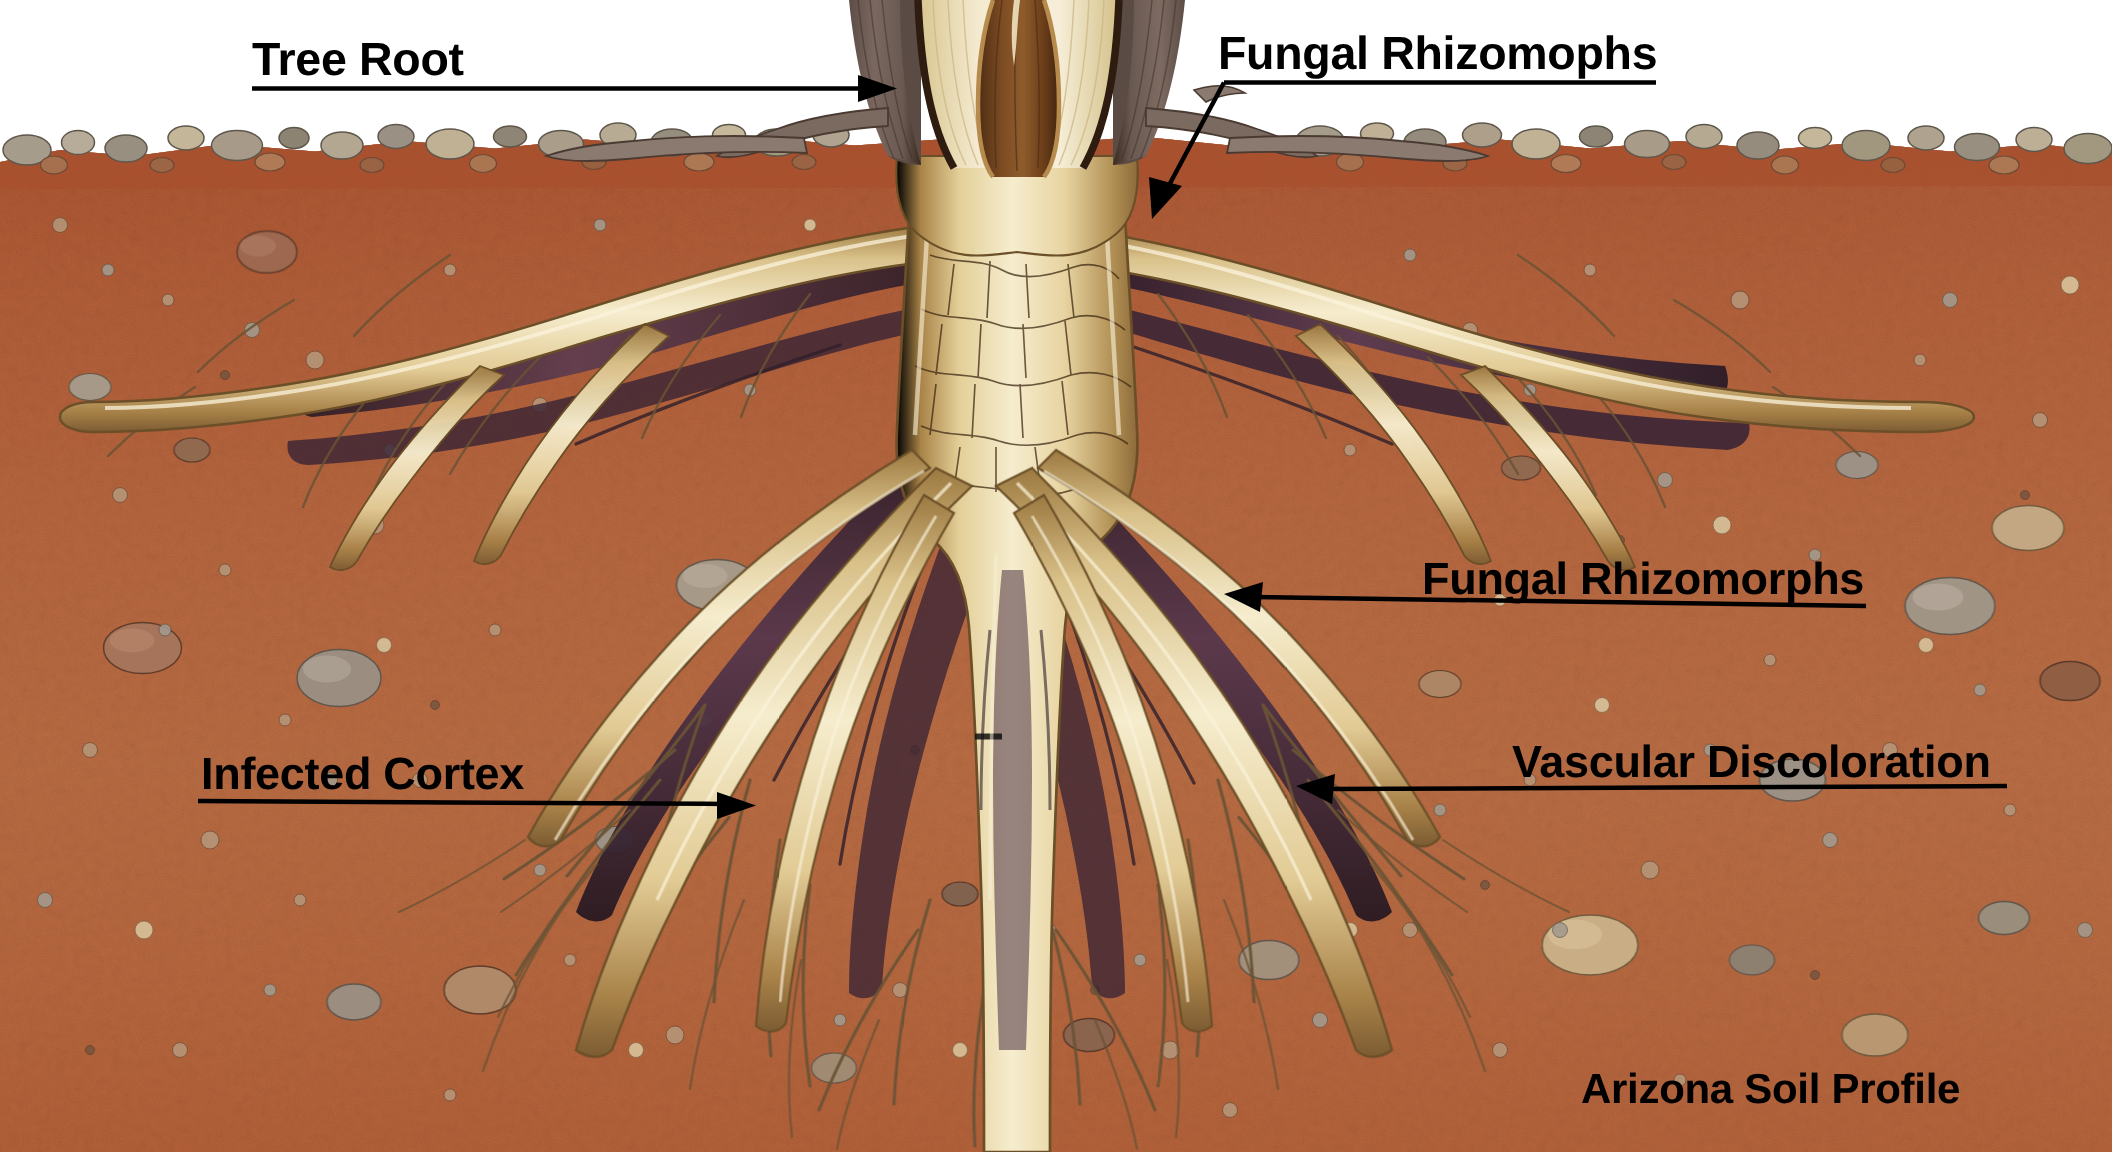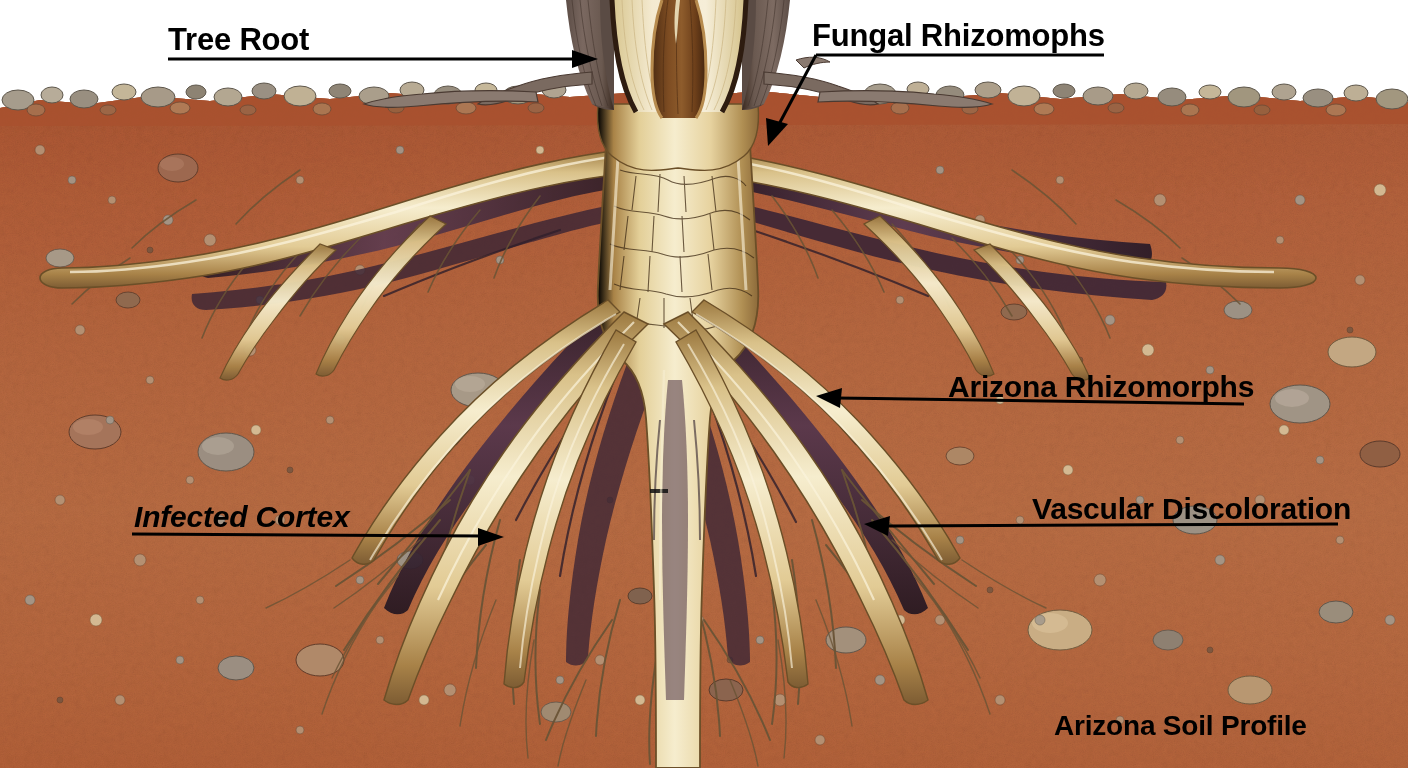--- a/index.html
+++ b/index.html
@@ -11,22 +11,22 @@
     font-family:"Liberation Sans",sans-serif;
     font-weight:bold;
     color:#000;
     white-space:nowrap;
     letter-spacing:-0.2px;
     line-height:1;
   }
   .lbl-tree{left:168px;top:24px;font-size:31px;}
   .lbl-fung-top{left:812px;top:20px;font-size:31px;}
   .lbl-fung-mid{left:948px;top:372px;font-size:30px;}
-  .lbl-vasc{left:1008px;top:494px;font-size:30px;margin-left:24px;}
-  .lbl-cortex{left:134px;top:502px;font-size:30px;font-style:italic;}
+  .lbl-vasc{left:1008px;top:494px;font-size:30px;}
+  .lbl-cortex{left:134px;top:502px;font-size:30px;}
   .lbl-soil{left:1054px;top:712px;font-size:28px;}
   #overlay{position:absolute;inset:0;}
 </style>
 </head>
 <body>
 
 <div id="stage">
 
   <svg id="art" viewBox="0 0 1408 768" preserveAspectRatio="none">
     <defs>
@@ -644,21 +644,21 @@
         <line x1="132" y1="534" x2="486" y2="536"></line>
         <polygon points="504,537 478,528 478,546" stroke="none"></polygon>
       </g>
     </g>
   </svg>
 
   <div class="label lbl-tree">Tree Root</div>
 
   <div class="label lbl-fung-top">Fungal Rhizomophs</div>
 
-  <div class="label lbl-fung-mid">Arizona Rhizomorphs</div>
+  <div class="label lbl-fung-mid">Fungal Rhizomorphs</div>
 
   <div class="label lbl-vasc">Vascular Discoloration</div>
 
   <div class="label lbl-cortex">Infected Cortex</div>
 
   <div class="label lbl-soil">Arizona Soil Profile</div>
 
 </div>
 
 </body></html>

